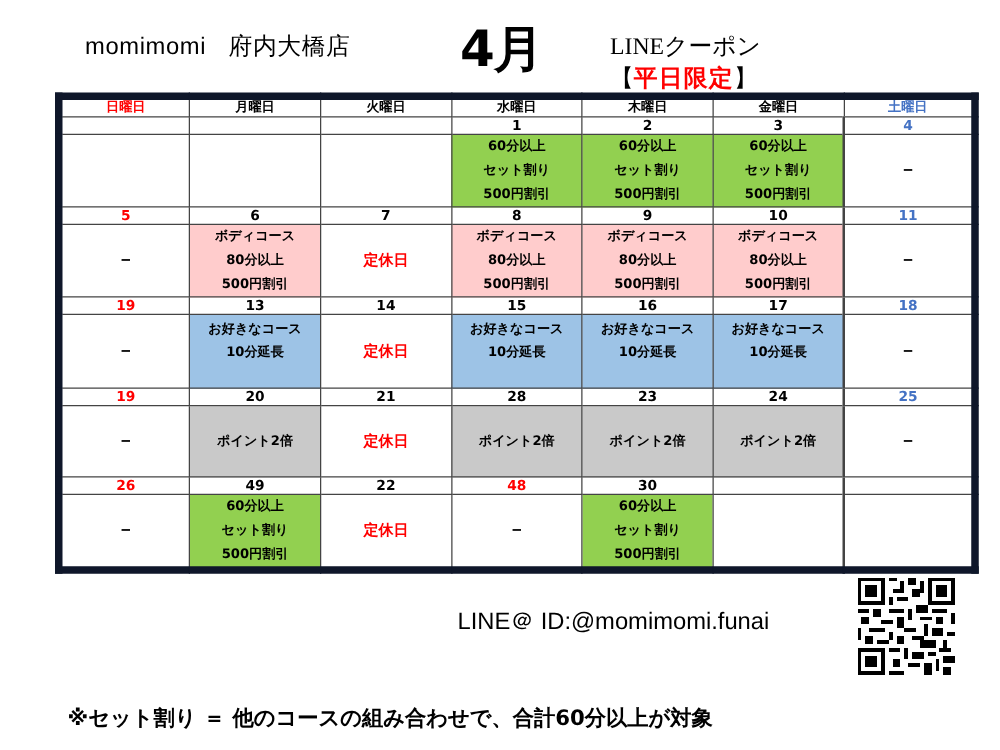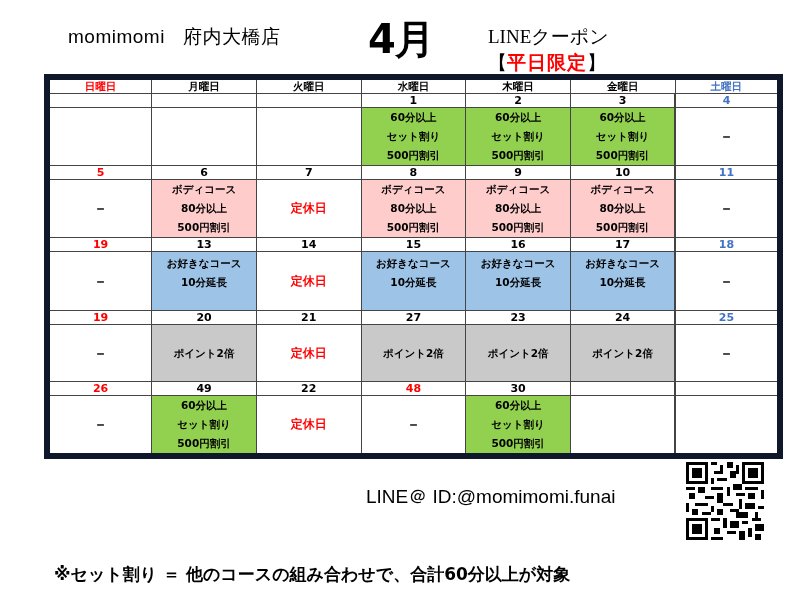--- a/index.html
+++ b/index.html
@@ -173,21 +173,21 @@
           <div>10分延長</div>
         </td>
         <td class="dash">
           <div>－</div>
         </td>
       </tr>
       <tr class="date">
         <td class="sun">19</td>
         <td>20</td>
         <td>21</td>
-        <td>27</td>
+        <td>28</td>
         <td>23</td>
         <td class="thick-r">24</td>
         <td class="sat">25</td>
       </tr>
       <tr class="content">
         <td class="dash">
           <div>－</div>
         </td>
         <td class="gray">
           <div>ポイント2倍</div>

